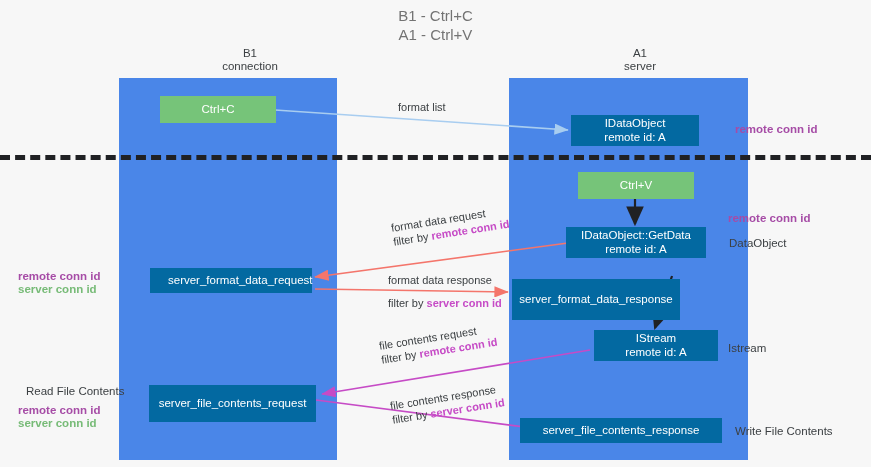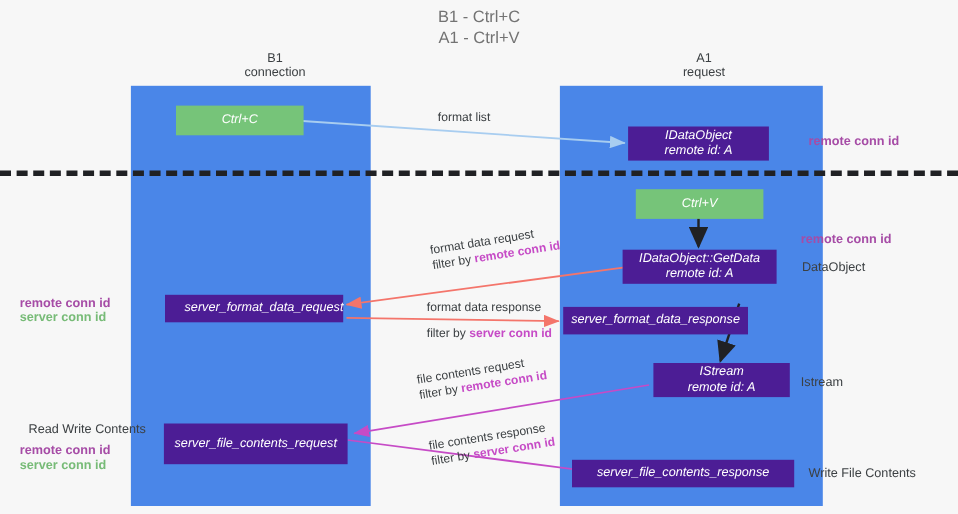--- a/index.html
+++ b/index.html
@@ -59,30 +59,28 @@
     width: 871px;
     height: 0;
     border-top: 5px dashed #202124;
   }
 
   
   .node {
     box-sizing: border-box;
     display: flex;
     flex-direction: column;
-    align-items: center;
     justify-content: center;
     text-align: center;
     color: #ffffff;
     font-size: 11.5px;
     line-height: 13.5px;
-    font-style: italic;
   }
   .node.green { background: #76c479; }
-  .node.orange { background: #4c1d95; }
+  .node.orange { background: #0369a1; }
   .node .l2 { display: block; }
 
   
   .ann {
     font-size: 11.5px;
     line-height: 14px;
   }
   .ann.purple { color: #a64ca6; font-weight: bold; }
   .ann.green  { color: #77bb77; font-weight: bold; }
   .ann.plain  { color: #3c4043; }
@@ -111,21 +109,21 @@
 <body>
 
 <div id="canvas">
 
   <div class="abs" id="title">B1 - Ctrl+C
 A1 - Ctrl+V</div>
 
   <div class="abs col-header" id="hdr-b1">B1
 connection</div>
   <div class="abs col-header" id="hdr-a1">A1
-request</div>
+server</div>
 
   <div class="abs lane" id="lane-b1"></div>
   <div class="abs lane" id="lane-a1"></div>
 
   <svg id="edges" viewBox="0 0 871 467">
     <defs>
       <marker id="ah-blue" markerWidth="9" markerHeight="7" refX="8.5" refY="3.5" orient="auto">
         <polygon points="0 0, 9 3.5, 0 7" fill="#a8cdf0"></polygon>
       </marker>
       <marker id="ah-red" markerWidth="9" markerHeight="7" refX="8.5" refY="3.5" orient="auto">
@@ -169,21 +167,21 @@
 
   <div class="abs node orange" style="left:566px; top:227px; width:140px; height:31px;">
     <span>IDataObject::GetData</span>
     <span class="l2">remote id: A</span>
   </div>
 
   <div class="abs node orange" style="left:150px; top:268px; width:162px; height:25px;padding-left:18px;">
     <span>server_format_data_request</span>
   </div>
 
-  <div class="abs node orange" style="left:512px; top:279px; width:168px; height:25px;">
+  <div class="abs node orange" style="left:512px; top:279px; width:168px; height:41px;">
     <span>server_format_data_response</span>
   </div>
 
   <div class="abs node orange" style="left:594px; top:330px; width:124px; height:31px;">
     <span>IStream</span>
     <span class="l2">remote id: A</span>
   </div>
 
   <div class="abs node orange" style="left:149px; top:385px; width:167px; height:37px;">
     <span>server_file_contents_request</span>
@@ -231,19 +229,19 @@
 
   <div class="abs ann plain" style="left:729px; top:236px;">DataObject</div>
 
   <div class="abs ann plain" style="left:728px; top:341px;">Istream</div>
 
   <div class="abs ann plain" style="left:735px; top:424px;">Write File Contents</div>
 
   <div class="abs ann purple" style="left:18px; top:269px;">remote conn id</div>
   <div class="abs ann green" style="left:18px; top:282px;">server conn id</div>
 
-  <div class="abs ann plain" style="left:26px; top:384px;">Read Write Contents</div>
+  <div class="abs ann plain" style="left:26px; top:384px;">Read File Contents</div>
   <div class="abs ann purple" style="left:18px; top:403px;">remote conn id</div>
   <div class="abs ann green" style="left:18px; top:416px;">server conn id</div>
 
   <div class="abs" id="separator"></div>
 
 </div>
 
 </body></html>

